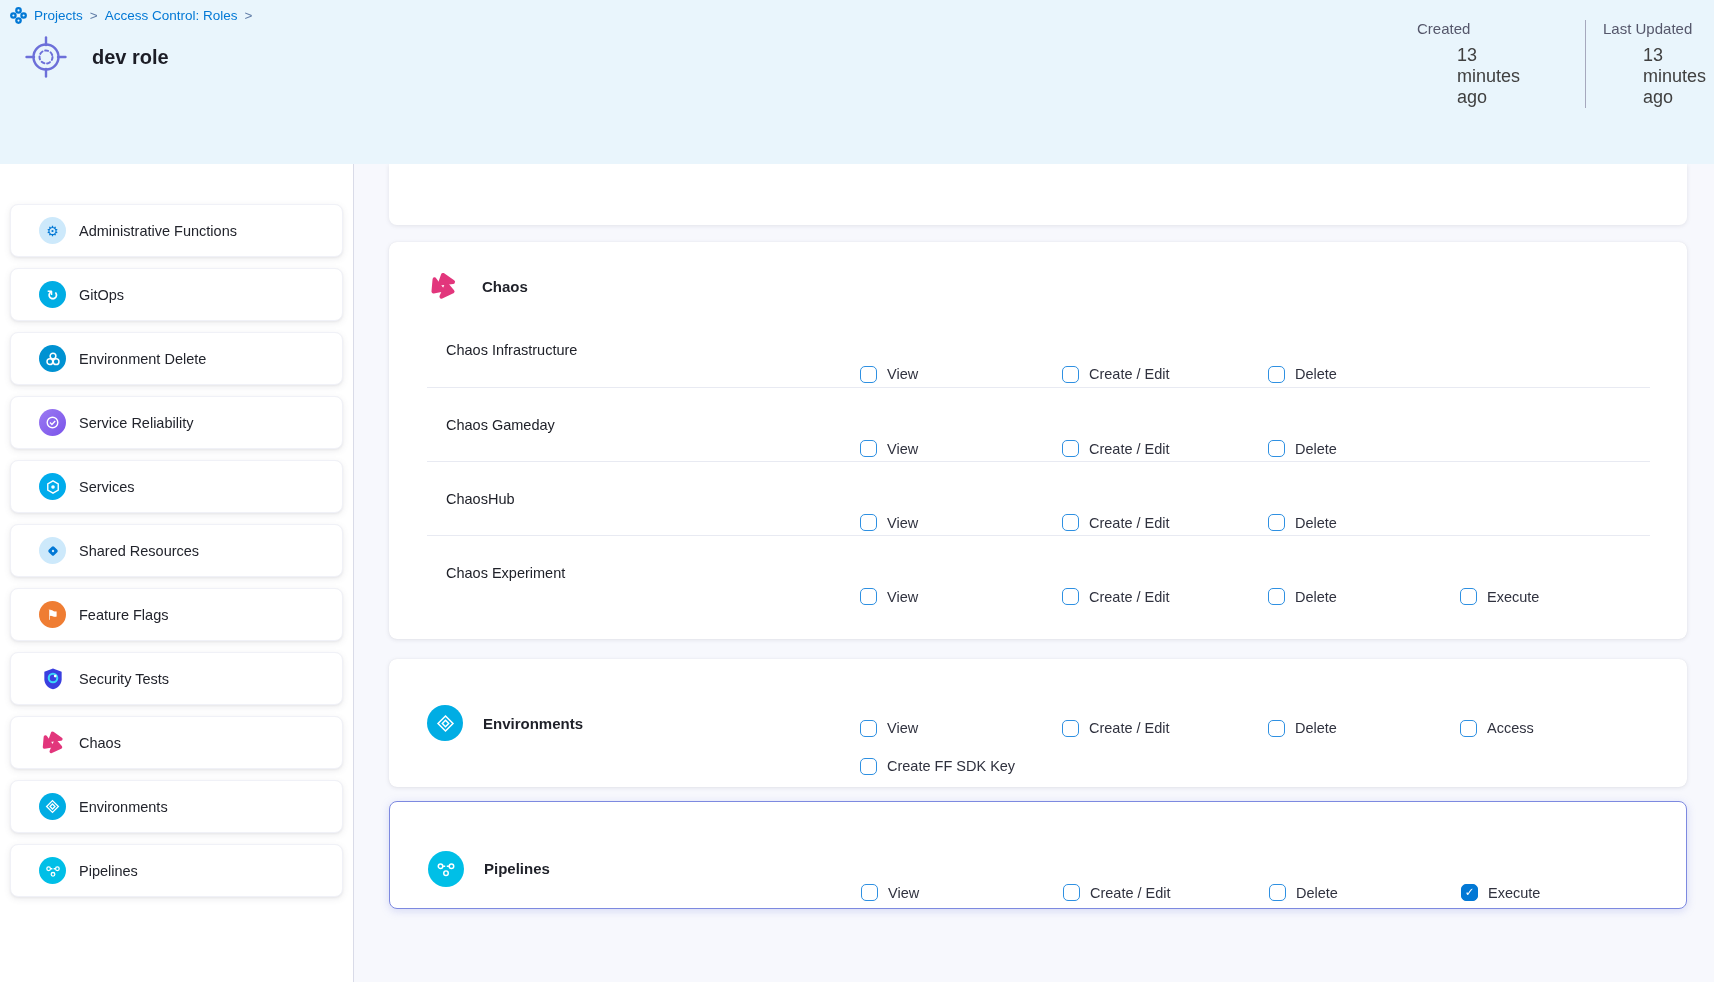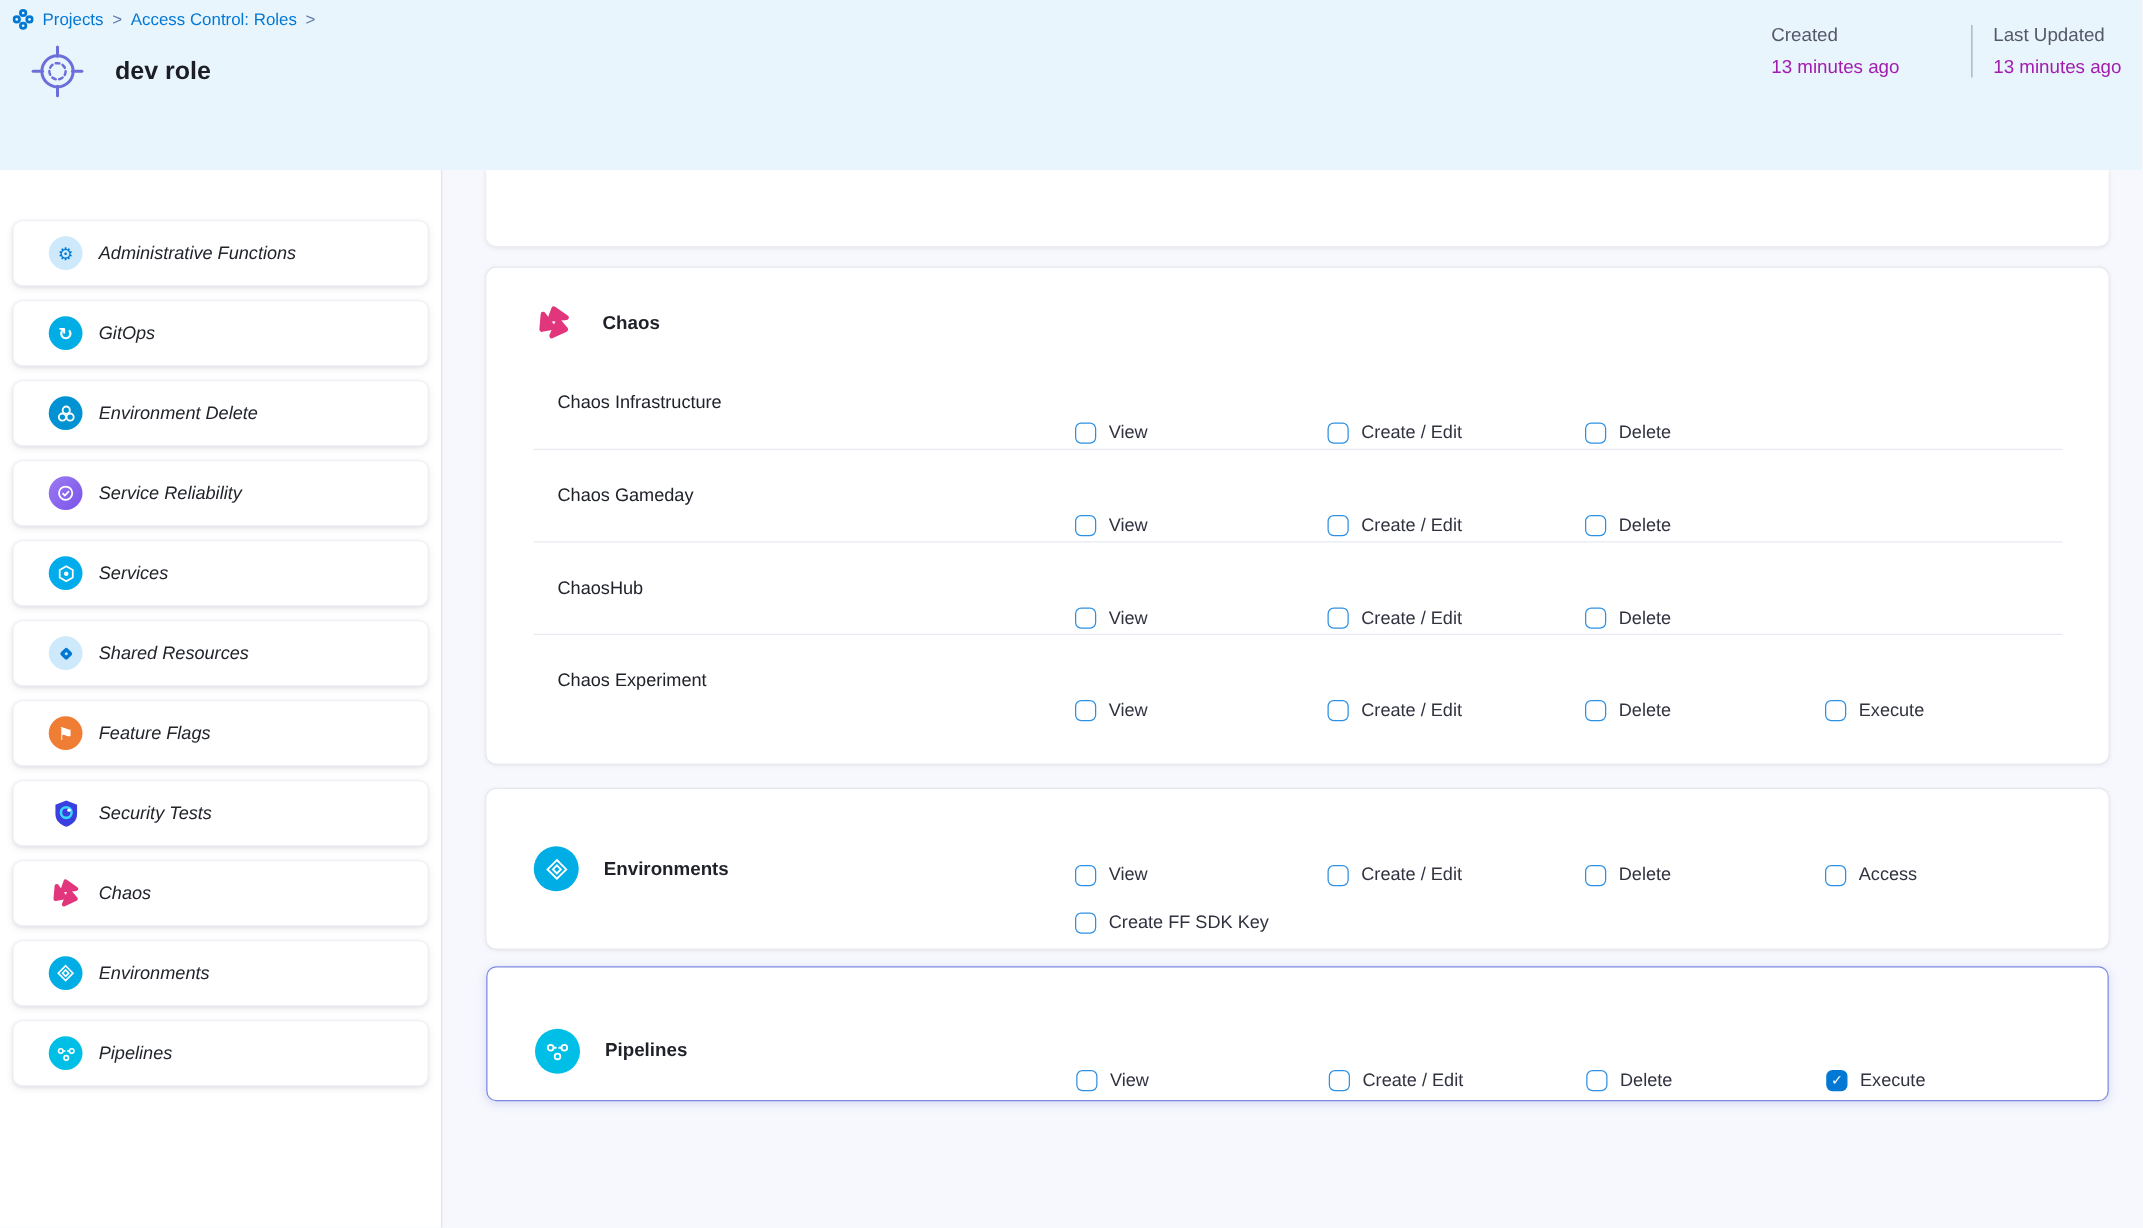--- a/index.html
+++ b/index.html
@@ -1,37 +1,37 @@
 <!DOCTYPE html>
 <html><head>
 <meta charset="utf-8">
 <style>
   * { box-sizing: border-box; margin: 0; padding: 0; }
   html,body { width:1714px; height:982px; overflow:hidden; }
   body { font-family:"Liberation Sans","DejaVu Sans",sans-serif; background:#f7f8fd; color:#1f2126; }
 
   
-  .header { position:relative; height:136px; background:#e9f5fc; }
+  .header { position:relative; height:164px; background:#e9f5fc; }
   .breadcrumb { position:absolute; left:10px; top:7px; display:flex; align-items:center; gap:7px; font-size:13.5px; font-weight:500; color:#0278d5; }
   .crumb { cursor:pointer; }
   .crumb-sep { color:#5f7ba6; font-weight:400; }
   .title-row { position:absolute; left:23px; top:34px; display:flex; align-items:center; gap:23px; }
   .page-title { font-size:20px; font-weight:600; color:#1c1d26; }
   .meta { position:absolute; left:1417px; top:20px; display:flex;gap:40px; }
   .meta-item { padding-right:17px; }
   .meta-item + .meta-item { border-left:1px solid #a6a8bd; padding-left:17px; padding-right:0; }
   .meta-label { font-size:15px; color:#55576b; margin-bottom:8px; }
-  .meta-value { font-size:15px; color:#a21caf; }
+  .meta-value { font-size:18px; color:#404040;margin-left:40px; }
 
   
   .body { display:flex; height:850px; }
   .sidebar { width:354px; background:#ffffff; border-right:1px solid #d9dbe8; padding:40px 10px 0 10px; display:flex; flex-direction:column; gap:11px; }
   .side-card { height:53px; background:#fff; border:1px solid #f0f1f7; border-radius:8px; display:flex; align-items:center; padding-left:28px; gap:13px; cursor:pointer;
                box-shadow:0 1px 2px rgba(40,41,61,.05), 0 2px 6px rgba(96,97,112,.12); }
-  .side-label { font-size:14.5px; font-weight:500; color:#22242c;font-style:italic; }
+  .side-label { font-size:14.5px; font-weight:500; color:#22242c; }
   .sicon { width:27px; height:27px; border-radius:50%; display:flex; align-items:center; justify-content:center; flex:none; font-size:14px; line-height:1; }
 
   .main { flex:1; background:#f7f8fd; padding:0 27px 0 35px; }
   .card { background:#fff; border-radius:8px; box-shadow:0 0 1px rgba(40,41,61,.1), 0 1px 4px rgba(96,97,112,.14); }
   .partial-card { height:61px; background:#fff; border-radius:0 0 8px 8px; box-shadow:0 1px 4px rgba(96,97,112,.14); margin-bottom:17px; }
 
   .card-chaos { padding:28px 37px 30px 38px; margin-bottom:20px; }
   .card-head { display:flex; align-items:center; gap:23px; height:32px; margin-bottom:11px; }
   .card-title { font-size:15px; font-weight:700; color:#1f2129; }
 

